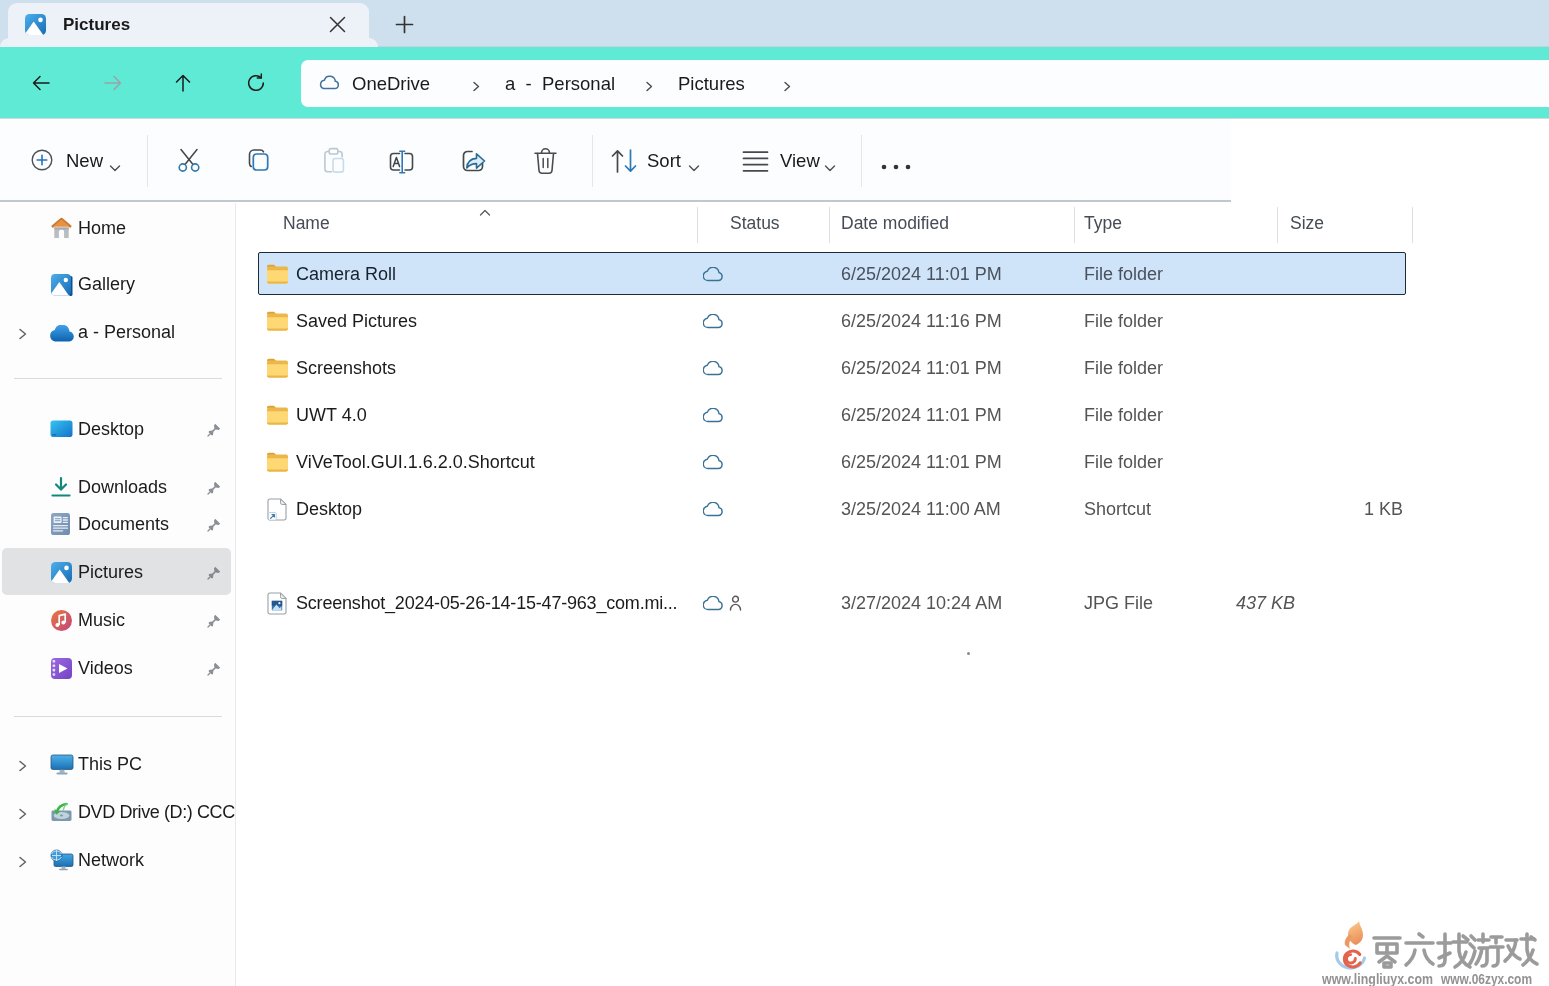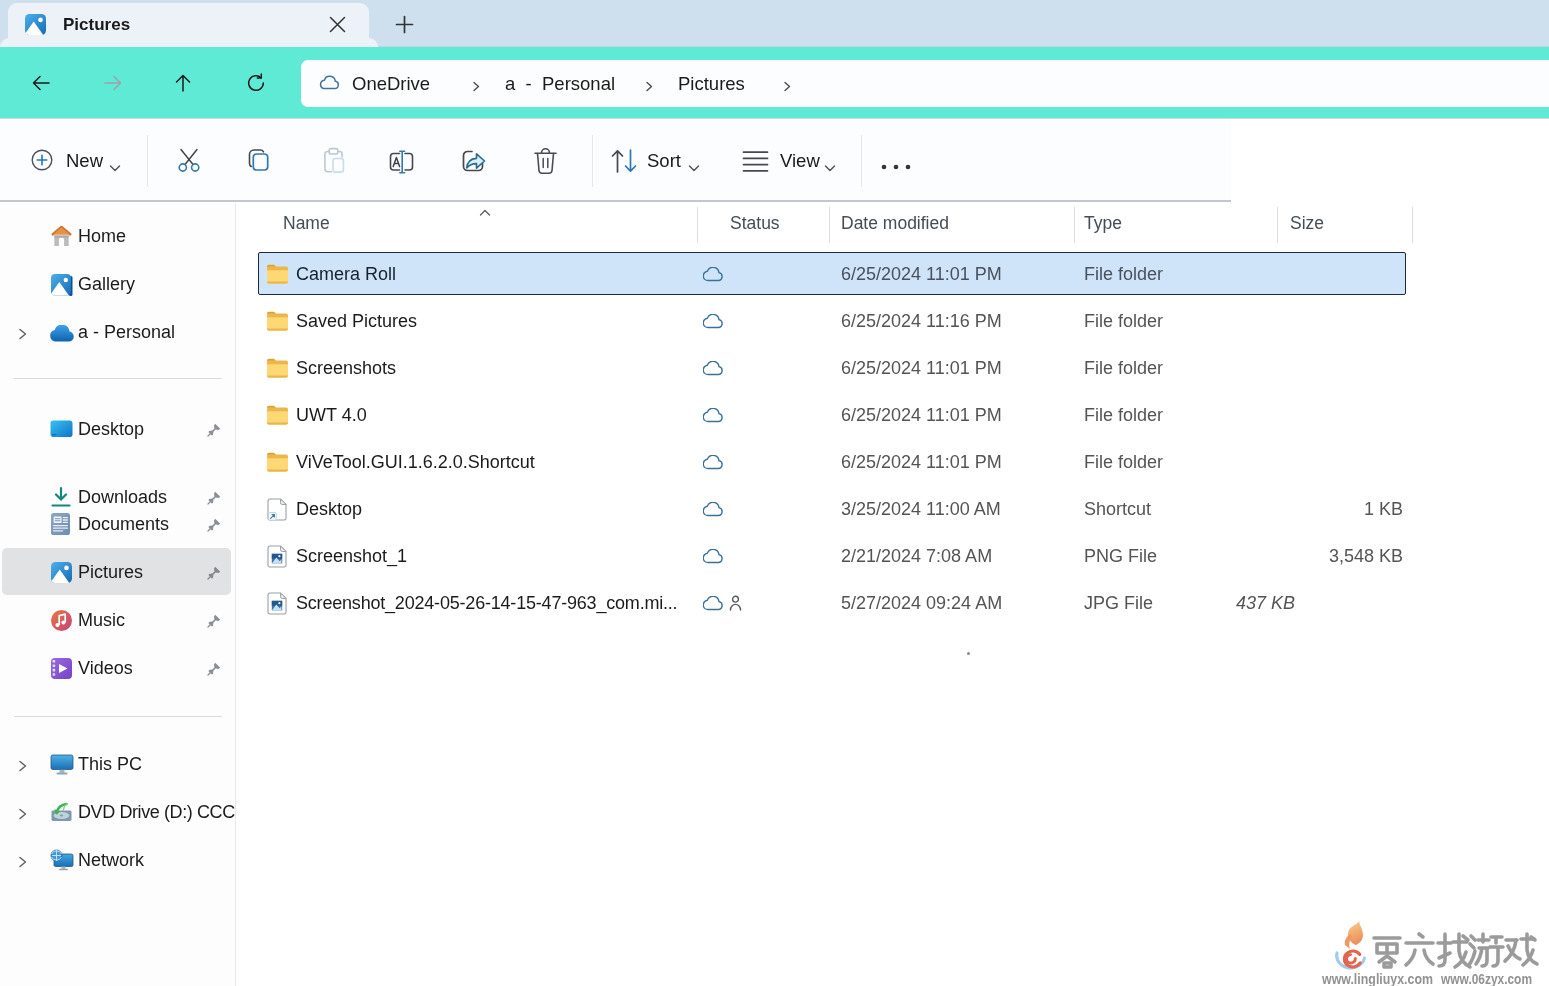--- a/index.html
+++ b/index.html
@@ -180,21 +180,21 @@
 
     <div class="abs" style="left:879px;top:38px;"><svg width="36" height="8" viewBox="0 0 36 8">
       <circle cx="5" cy="4" r="2.3" fill="#333"></circle>
           <circle cx="17" cy="4" r="2.3" fill="#333"></circle>
           <circle cx="29" cy="4" r="2.3" fill="#333"></circle>
     </svg></div>
   </div>
 
   <div class="abs" id="sidebar"></div>
   <div class="abs" id="side-sel"></div>
-  <div class="abs side-item" style="top:212px;">
+  <div class="abs side-item" style="top:204px;">
     <div class="side-icon"><svg width="23" height="23" viewBox="0 0 23 23">
       <path d="M2 10 L11.5 2 L21 10" stroke="#c97b36" stroke-width="2.6" fill="none" stroke-linejoin="round"></path>
       <path d="M11.5 2.6 L20 9.8 L3 9.8 Z" fill="#e8913f"></path>
       <path d="M4.3 10.5 h14.4 V21 h-4.6 v-6 a2.6 2.6 0 0 0 -5.2 0 v6 H4.3 Z" fill="#b9bdc1"></path>
       <path d="M4.3 10.5 h14.4 v2 H4.3 Z" fill="#a8acb0"></path>
     </svg></div>
     <div class="side-label">Home</div>
   </div>
   <div class="abs side-item" style="top:260px;">
     <div class="side-icon"><svg width="24" height="24" viewBox="0 0 24 24">
@@ -240,21 +240,21 @@
           </defs>
       <rect x="0.5" y="0.5" width="22" height="16.5" rx="2.8" fill="url(#dtg)"></rect>
       <rect x="2" y="14" width="4.5" height="1.6" rx="0.8" fill="#0d5ea8" opacity="0.65"></rect>
     </svg></div>
     <div class="side-label">Desktop</div>
     <div class="side-pin"><svg width="15" height="15" viewBox="0 0 15 15">
       <path d="M8.2 1.8 L13.2 6.8 L11.6 8 L8.6 7.6 L6.4 9.8 L6 13 L4.8 13.4 L1.6 10.2 L2 9 L5.2 8.6 L7.4 6.4 L7 3.4 Z" fill="#8b9096"></path>
       <path d="M3.8 11.2 L1 14" stroke="#8b9096" stroke-width="1.3" stroke-linecap="round"></path>
     </svg></div>
   </div>
-  <div class="abs side-item" style="top:473px;padding-left:43px;">
+  <div class="abs side-item" style="top:463px;padding-left:43px;">
     <div class="side-icon" style="top:13px;"><svg width="22" height="22" viewBox="0 0 22 22">
       <path d="M11 2 V13 M6 8.5 L11 13.6 L16 8.5" stroke="#12887c" stroke-width="2.2" fill="none" stroke-linecap="round" stroke-linejoin="round"></path>
       <path d="M2.5 19.5 h17" stroke="#12887c" stroke-width="2.2" stroke-linecap="round"></path>
     </svg></div>
     <div class="side-label">Downloads</div>
     <div class="side-pin"><svg width="15" height="15" viewBox="0 0 15 15">
       <path d="M8.2 1.8 L13.2 6.8 L11.6 8 L8.6 7.6 L6.4 9.8 L6 13 L4.8 13.4 L1.6 10.2 L2 9 L5.2 8.6 L7.4 6.4 L7 3.4 Z" fill="#8b9096"></path>
       <path d="M3.8 11.2 L1 14" stroke="#8b9096" stroke-width="1.3" stroke-linecap="round"></path>
     </svg></div>
   </div>
@@ -467,45 +467,33 @@
           <use href="#shortcut"></use>
         </svg></div>
     <div class="fname">Desktop</div>
     <div class="fcloud"><svg width="21" height="15" viewBox="0 0 21 15">
           <use href="#cloud"></use>
         </svg></div>
     <div class="fmeta" style="left:605px;">3/25/2024 11:00 AM</div>
     <div class="fmeta" style="left:848px;">Shortcut</div>
     <div class="fmeta" style="left:1000px;width:167px;text-align:right;">1 KB</div>
   </div>
-  <div class="abs frow" style="top:534px;">
-    <div class="ficon" style="left:31px;"><svg width="20" height="23" viewBox="0 0 20 23">
-          <use href="#imgfile"></use>
-        </svg></div>
-    <div class="fname">Screenshot_1</div>
-    <div class="fcloud"><svg width="21" height="15" viewBox="0 0 21 15">
-          <use href="#cloud"></use>
-        </svg></div>
-    <div class="fmeta" style="left:605px;">2/21/2024 7:08 AM</div>
-    <div class="fmeta" style="left:848px;">PNG File</div>
-    <div class="fmeta" style="left:1000px;width:167px;text-align:right;">3,548 KB</div>
-  </div>
   <div class="abs frow" style="top:581px;">
     <div class="ficon" style="left:31px;"><svg width="20" height="23" viewBox="0 0 20 23">
           <use href="#imgfile"></use>
         </svg></div>
     <div class="fname" style="letter-spacing:-0.2px;">Screenshot_2024-05-26-14-15-47-963_com.mi...</div>
     <div class="fcloud"><svg width="21" height="15" viewBox="0 0 21 15">
           <use href="#cloud"></use>
         </svg></div>
     <div class="abs" style="left:493px;top:14px;"><svg width="13" height="16" viewBox="0 0 13 16">
       <circle cx="6.5" cy="4.2" r="2.9" stroke="#5a5a5a" stroke-width="1.4" fill="none"></circle>
       <path d="M1.5 15 a5 5.6 0 0 1 10 0" stroke="#5a5a5a" stroke-width="1.4" fill="none" stroke-linecap="round"></path>
     </svg></div>
-    <div class="fmeta" style="left:605px;">5/27/2024 09:24 AM</div>
+    <div class="fmeta" style="left:605px;">3/27/2024 10:24 AM</div>
     <div class="fmeta" style="left:848px;">JPG File</div>
     <div class="fmeta" style="left:1000px;width:167px;text-align:left;font-style:italic;">437 KB</div>
   </div>
   <div class="abs" style="left:967px;top:652px;width:3px;height:3px;border-radius:50%;background:#8a8a8a;"></div>
 
   <svg width="0" height="0" style="position:absolute;">
     <defs>
       <g id="folder">
         <path d="M1 3.6 a1.8 1.8 0 0 1 1.8 -1.8 h5.2 l2.2 2.2 h-9.2 Z" fill="#dfa033"></path>
         <rect x="1" y="3.6" width="21" height="16.8" rx="1.8" fill="#ecb74a"></rect>

